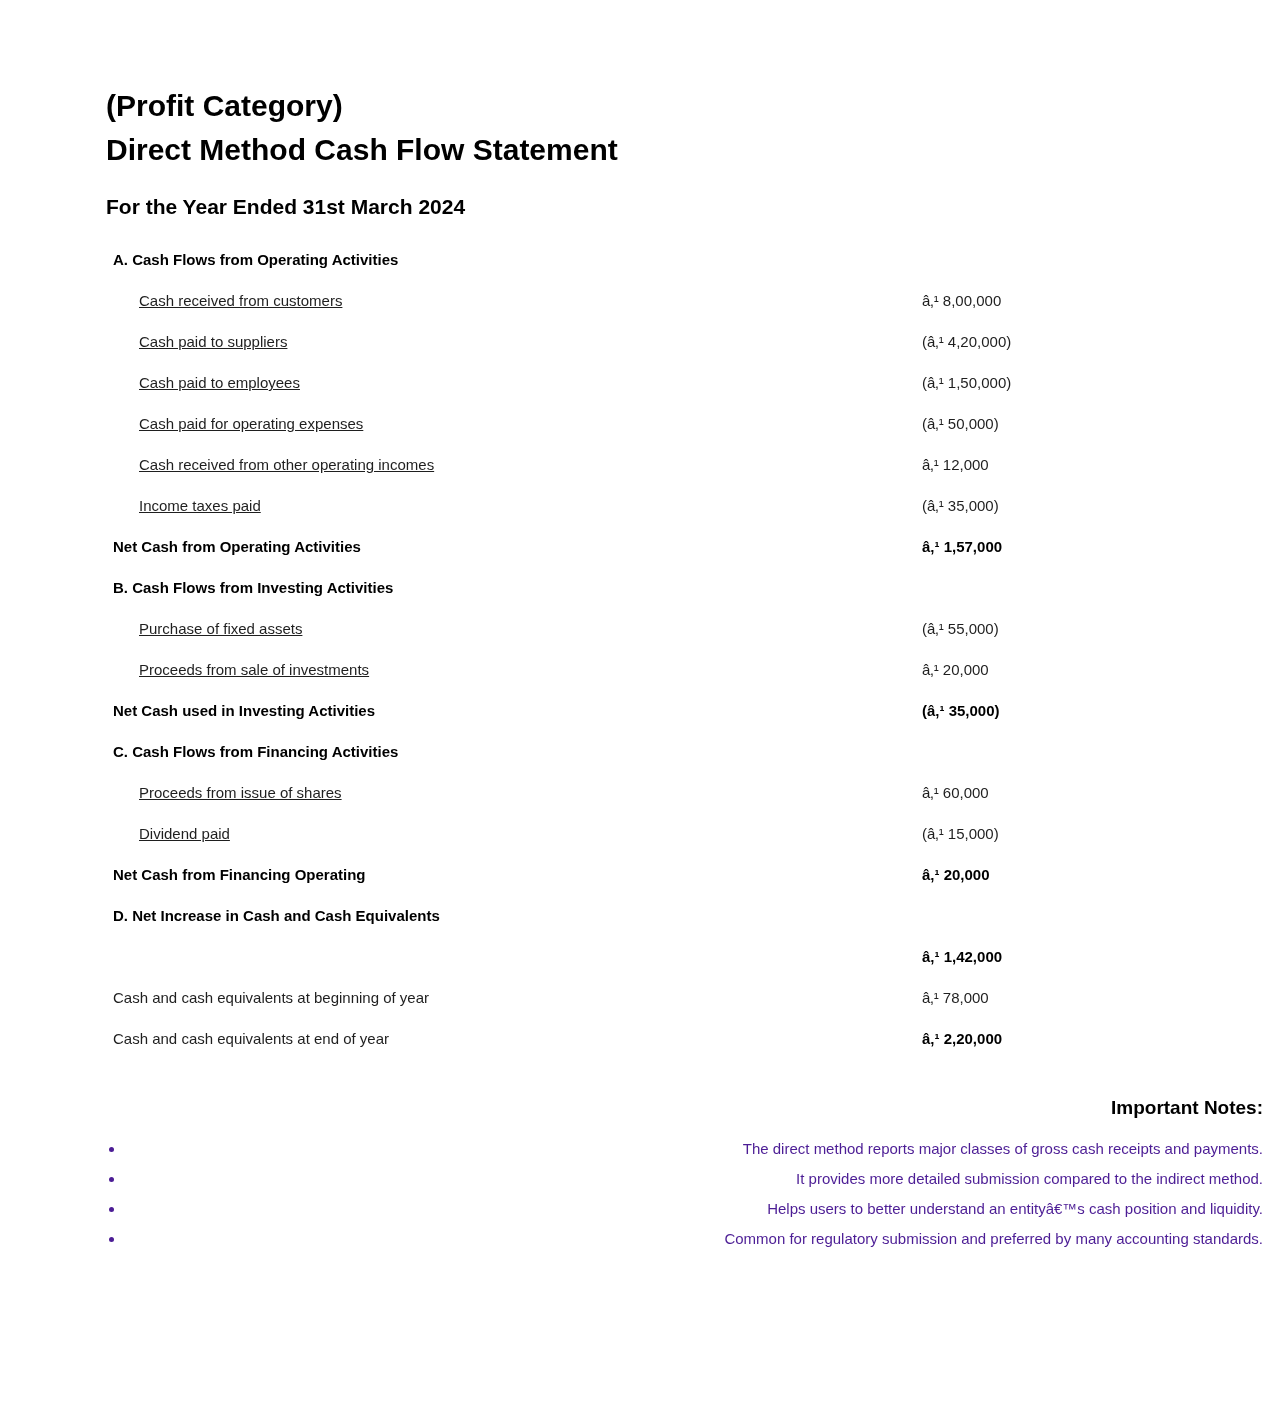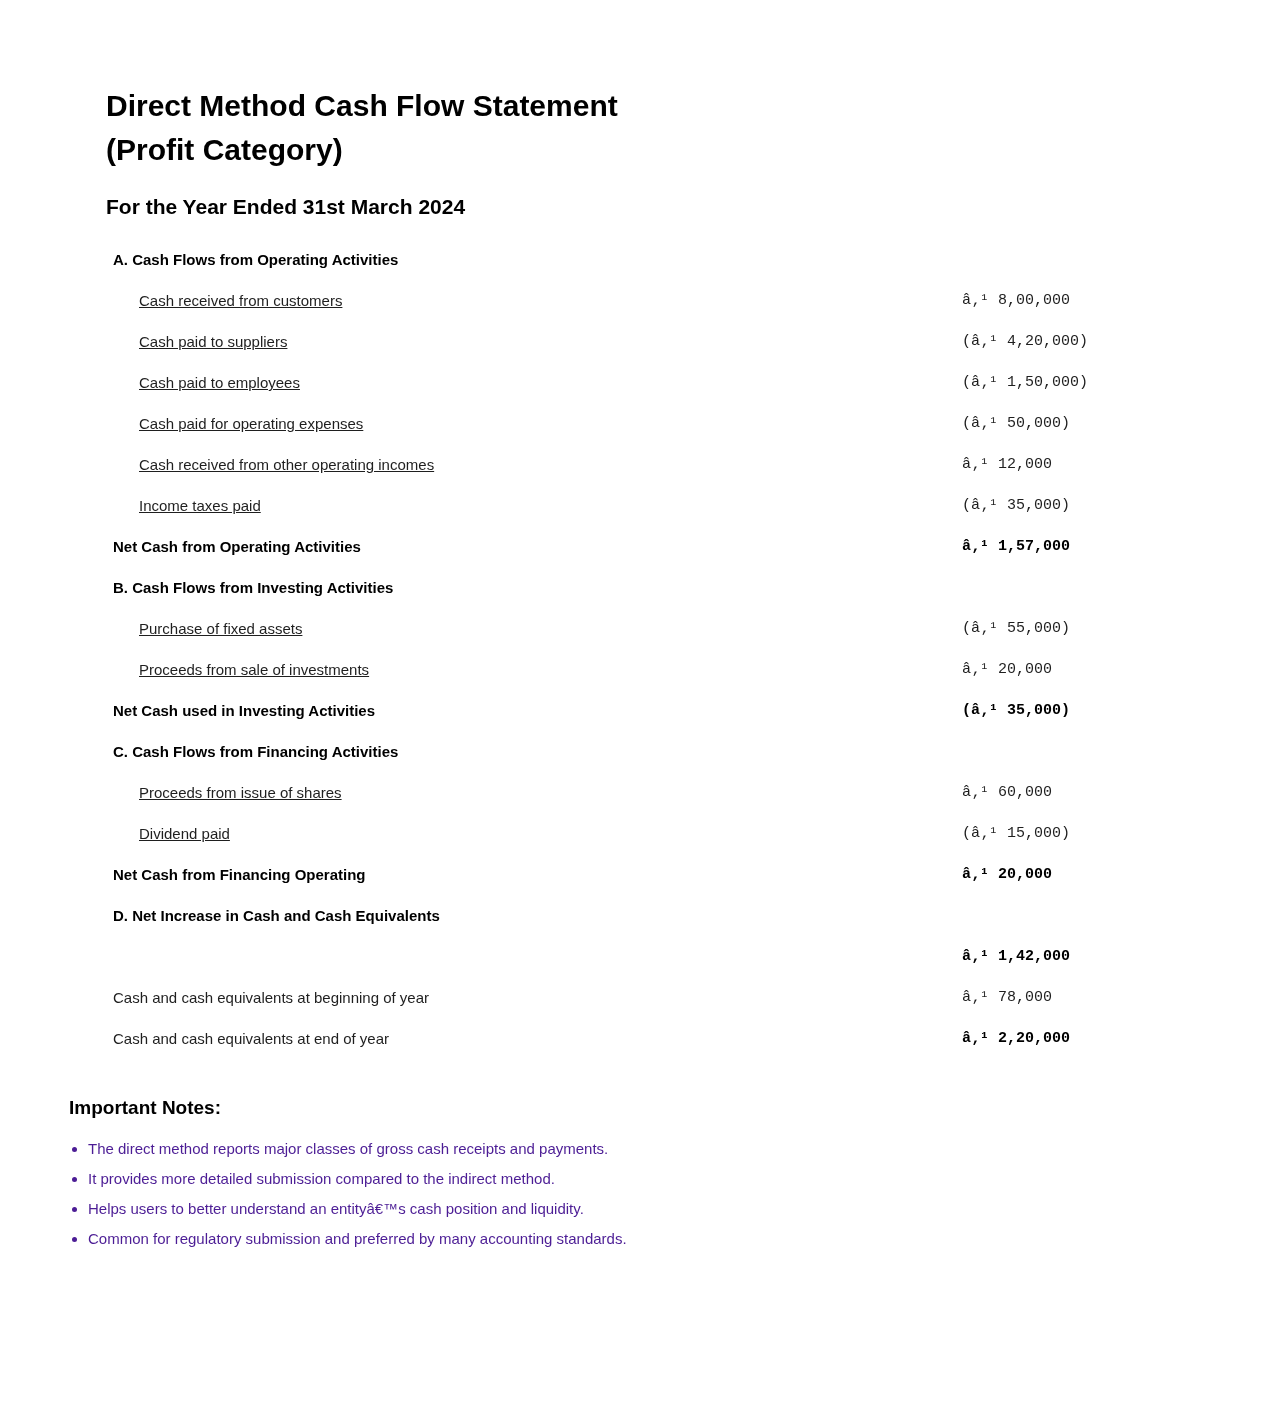--- a/index.html
+++ b/index.html
@@ -47,31 +47,31 @@
   }
   .row .label { white-space: nowrap; }
   .row.item .label { padding-left: 26px; text-decoration: underline; }
   .row.section .label,
   .row.total .label {
     font-weight: 700;
     color: #000000;
   }
   .row .amount {
     position: absolute;
-    left: 849px;
+    left: 809px;
     white-space: nowrap;
-    font-family: Liberation Mono, monospace;
   }
   .row.total .amount,
   .row .amount.bold {
     font-weight: 700;
     color: #000000;
   }
   .notes {
-    margin: 36px 0 0 69px;
+    margin: 36px 0 0 106px;
+    text-align: right;
   }
   .notes-title {
     margin: 0;
     font-size: 19px;
     font-weight: 700;
     line-height: 26px;
     color: #000000;
   }
   .notes-list {
     margin: 18px 0 0 0;
@@ -84,22 +84,22 @@
     margin-bottom: 10px;
     color: #4c1d95;
   }
 </style>
 </head>
 <body>
 
 <div class="page">
 
   <h1 class="title">
+    <span class="line">(Profit Category)</span>
     <span class="line">Direct Method Cash Flow Statement</span>
-    <span class="line">(Profit Category)</span>
   </h1>
 
   <h2 class="subtitle">For the Year Ended 31st March 2024</h2>
 
   <div class="statement">
 
     <div class="row section">
       <span class="label">A. Cash Flows from Operating Activities</span>
     </div>
     <div class="row item">

